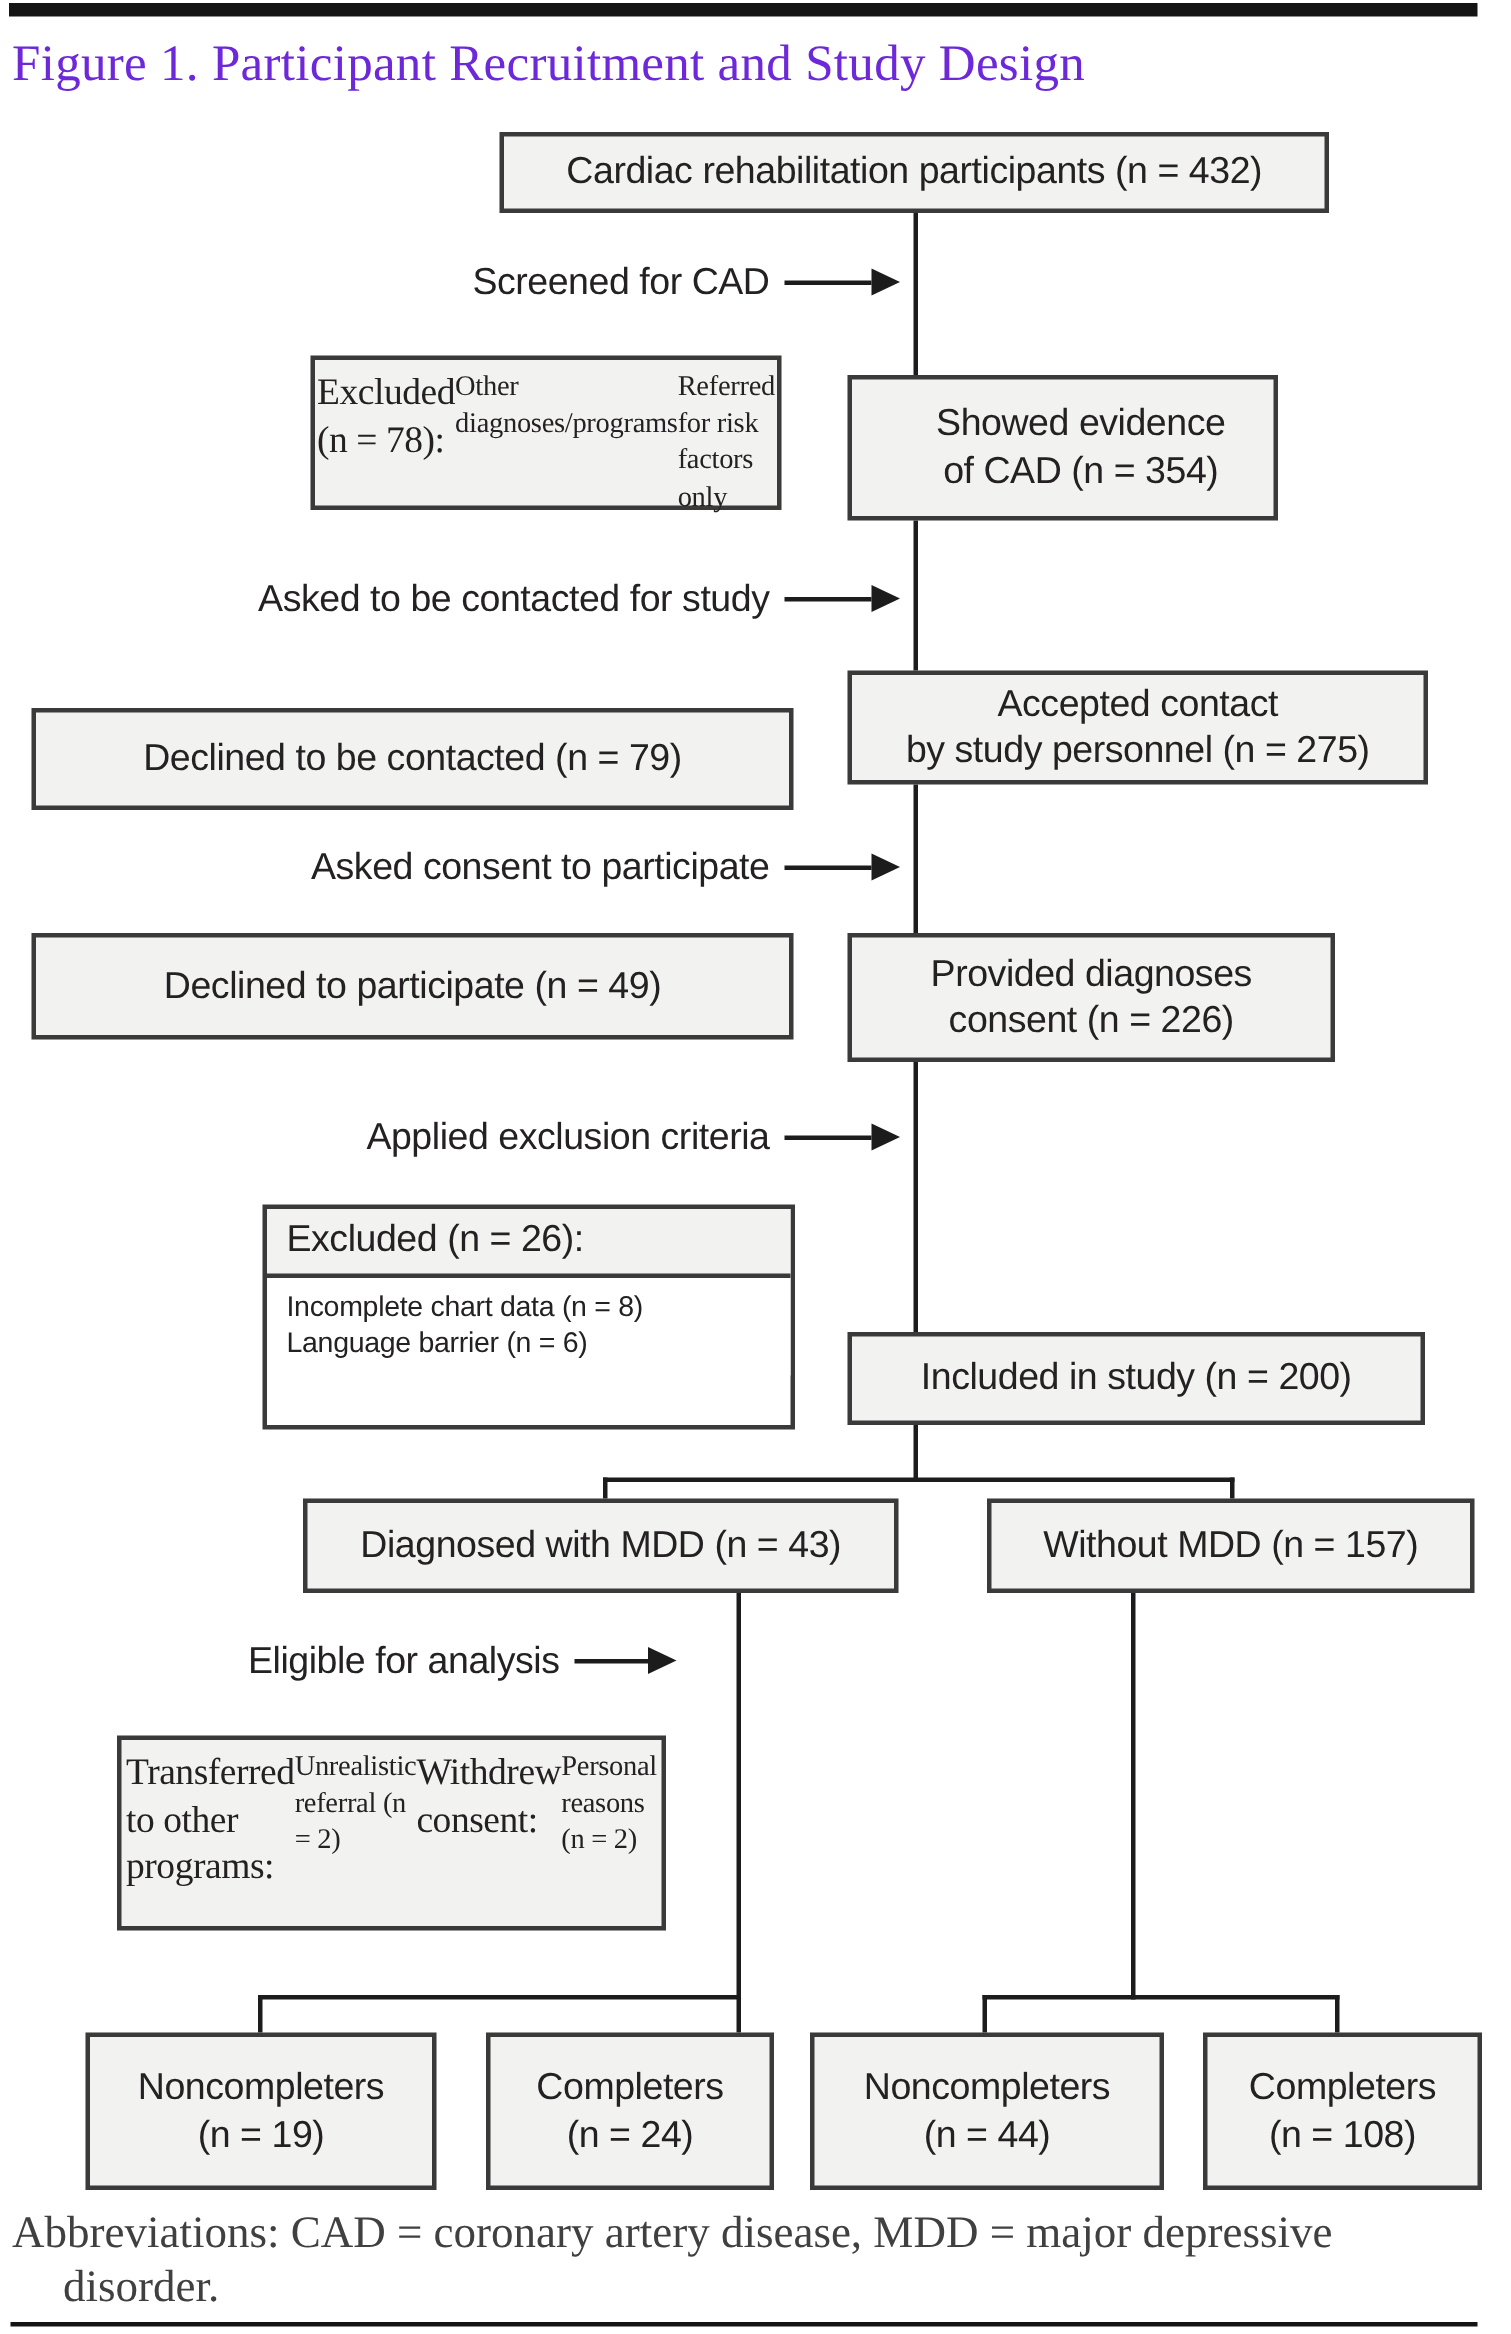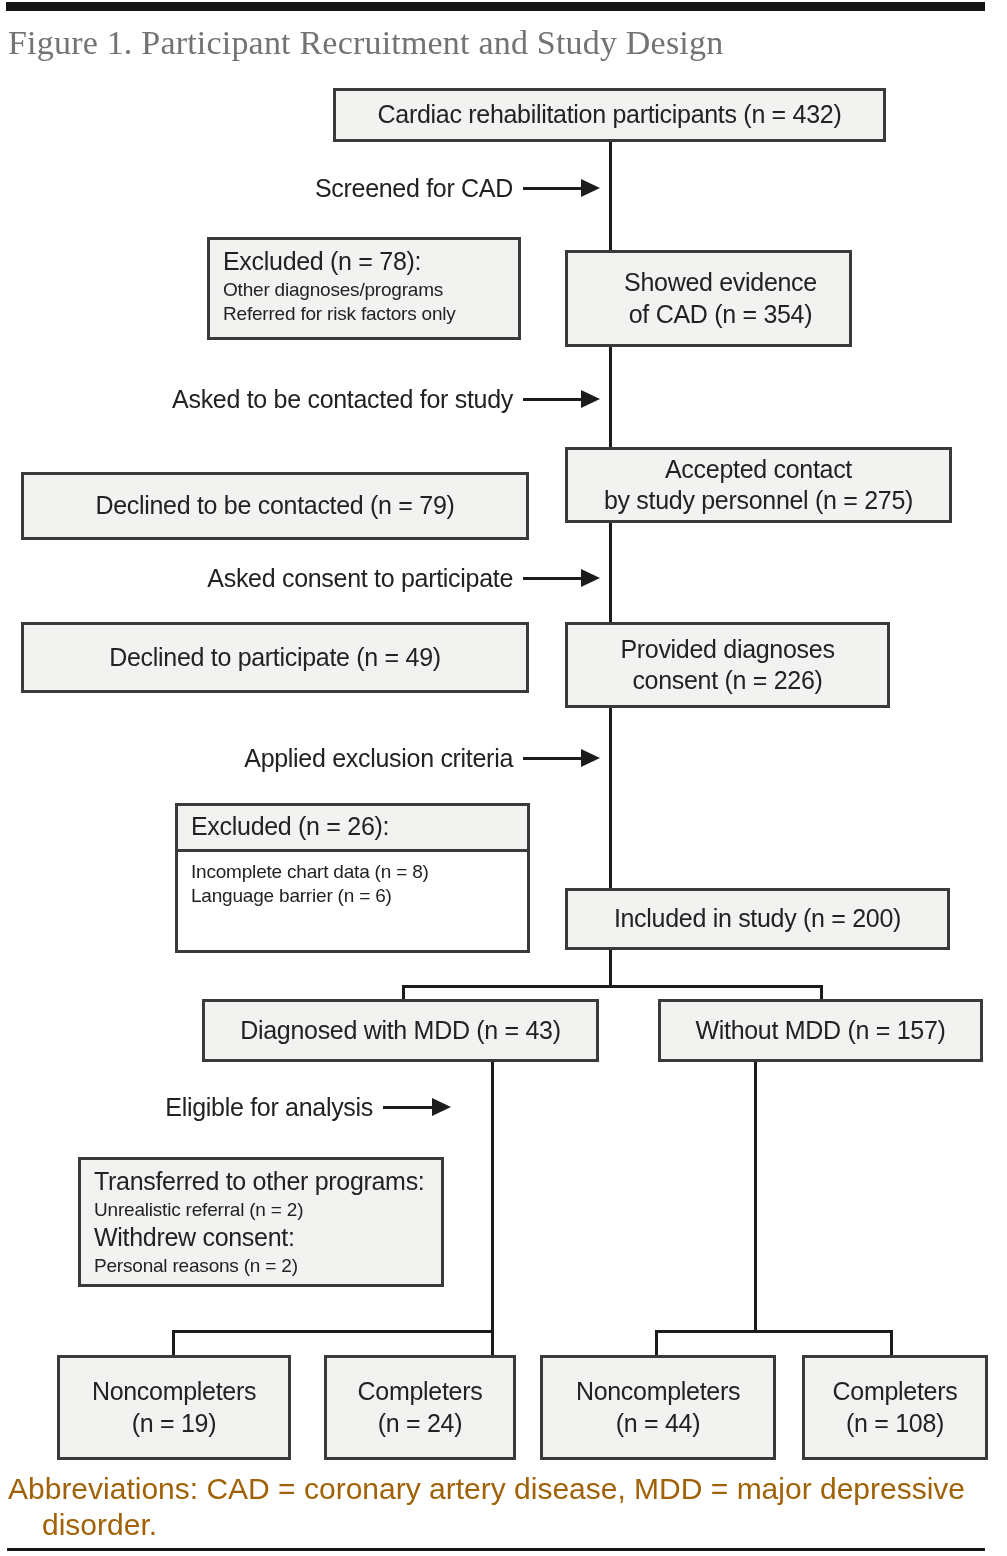--- a/index.html
+++ b/index.html
@@ -10,43 +10,43 @@
     background: #ffffff;
     font-family: "Liberation Sans", sans-serif;
     color: #242122;
     overflow: hidden;
   }
   .rule { position: absolute; background: #141414; }
   .title {
     position: absolute;
     font-family: "Liberation Serif", serif;
     font-size: 34px;
-    color: #737373;
+    color: #6d28d9;
     letter-spacing: 0.2px;
     white-space: nowrap;
   }
   .box {
     position: absolute;
     background: #f2f2f1;
     border: 3px solid #3a3a3a;
     box-sizing: border-box;
   }
   .center {
     display: flex;
     flex-direction: column;
     align-items: center;
     justify-content: center;
     text-align: center;
   }
   .leftalign {
     display: flex;
-    flex-direction: column;
-    justify-content: flex-start;
+    justify-content: center;
     padding: 6px 13px;
     box-sizing: border-box;
+    font-family: Liberation Serif, serif;
   }
   .t1 { font-size: 25px; line-height: 1.26; letter-spacing: -0.3px; }
   .t2 { font-size: 19px; line-height: 1.3; letter-spacing: -0.2px; }
   .line { position: absolute; background: #1c1c1c; }
   .lbl {
     position: absolute;
     font-size: 25px;
     line-height: 32px;
     letter-spacing: -0.3px;
     text-align: right;
@@ -67,23 +67,23 @@
     border-left: 19px solid #1c1c1c;
   }
   .hdr {
     border-bottom: 3px solid #3a3a3a;
     padding: 5px 13px 6px 13px;
     background: #f2f2f1;
   }
   .subbody { background: #ffffff; padding: 8px 13px; }
   .footnote {
     position: absolute;
-    font-family: Liberation Sans, sans-serif;
+    font-family: Liberation Serif, serif;
     font-size: 30px;
-    color: #a16207;
+    color: #404040;
     white-space: nowrap;
   }
 </style>
 </head>
 <body>
 
 <div id="fig">
 
   <div class="rule" style="left:6px; top:2px; width:979px; height:9px;"></div>
 

